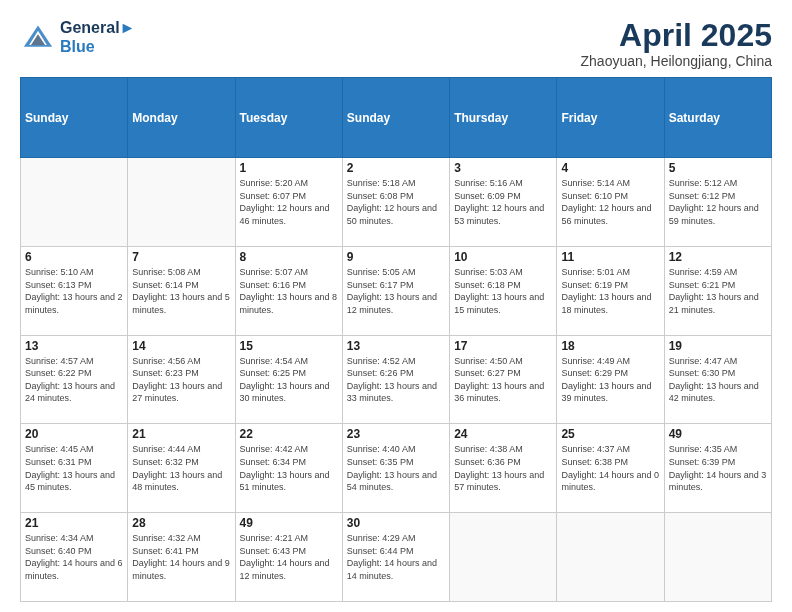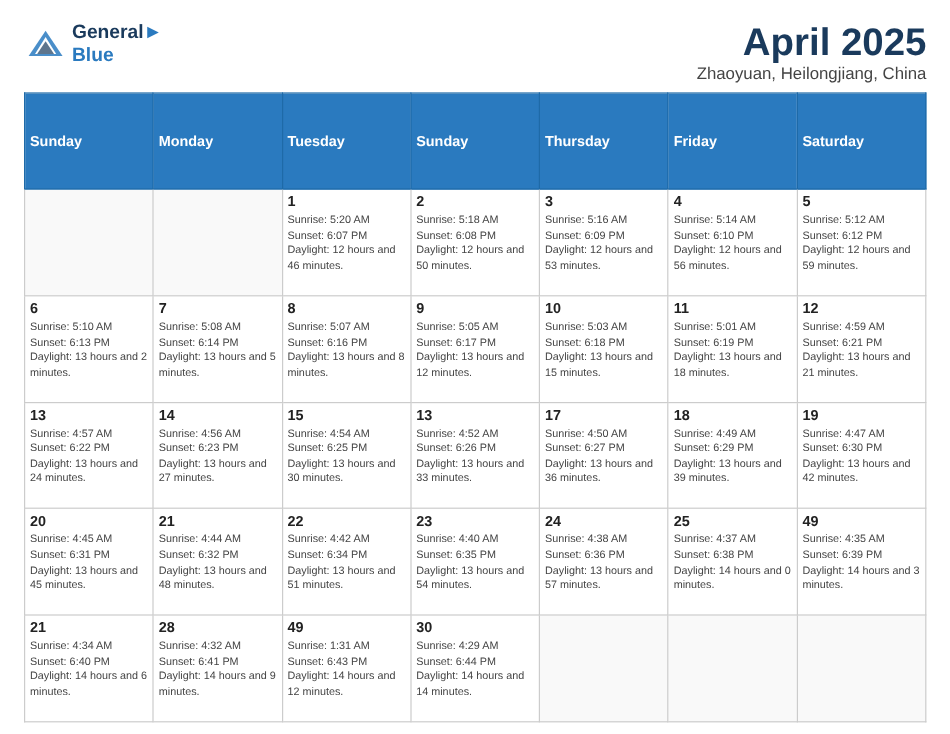--- a/index.html
+++ b/index.html
@@ -330,21 +330,21 @@
           </td>
           <td>
             <span class="day-num">28</span>
             <div class="day-info">Sunrise: 4:32 AM
 Sunset: 6:41 PM
 Daylight: 14 hours
 and 9 minutes.</div>
           </td>
           <td>
             <span class="day-num">49</span>
-            <div class="day-info">Sunrise: 1:31 AM
+            <div class="day-info">Sunrise: 4:21 AM
 Sunset: 6:43 PM
 Daylight: 14 hours
 and 12 minutes.</div>
           </td>
           <td>
             <span class="day-num">30</span>
             <div class="day-info">Sunrise: 4:29 AM
 Sunset: 6:44 PM
 Daylight: 14 hours
 and 14 minutes.</div>

